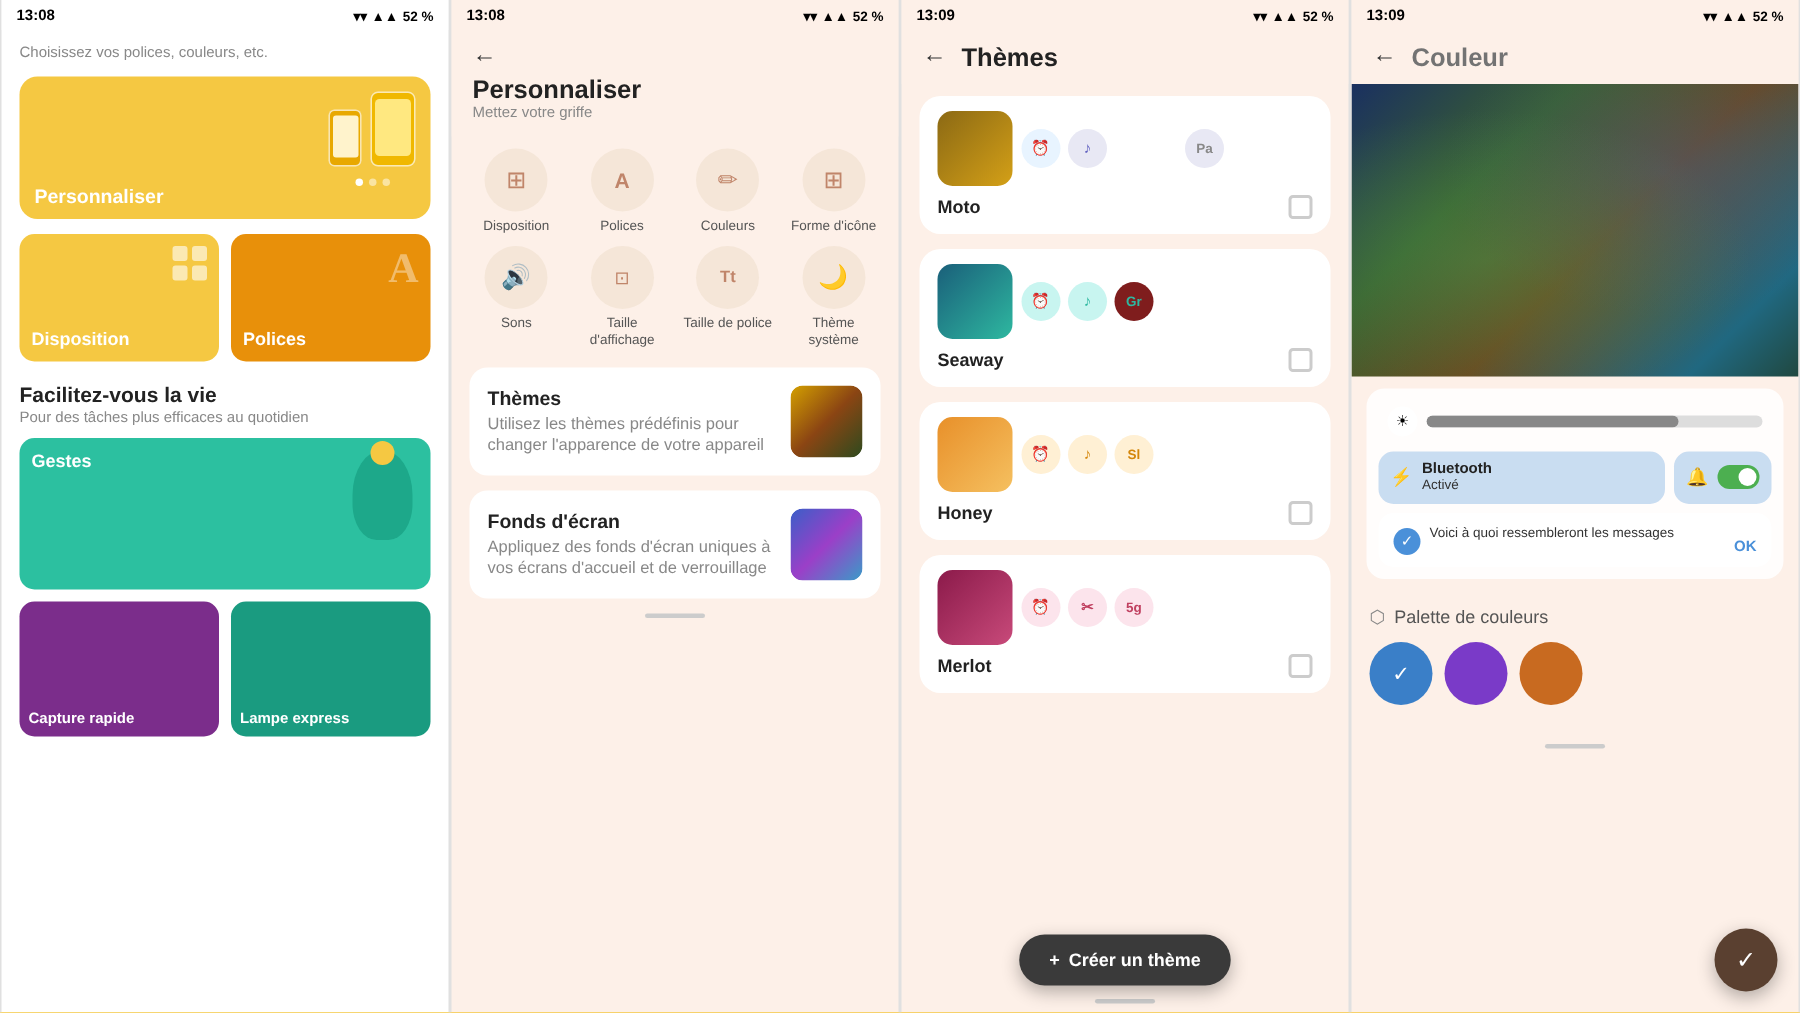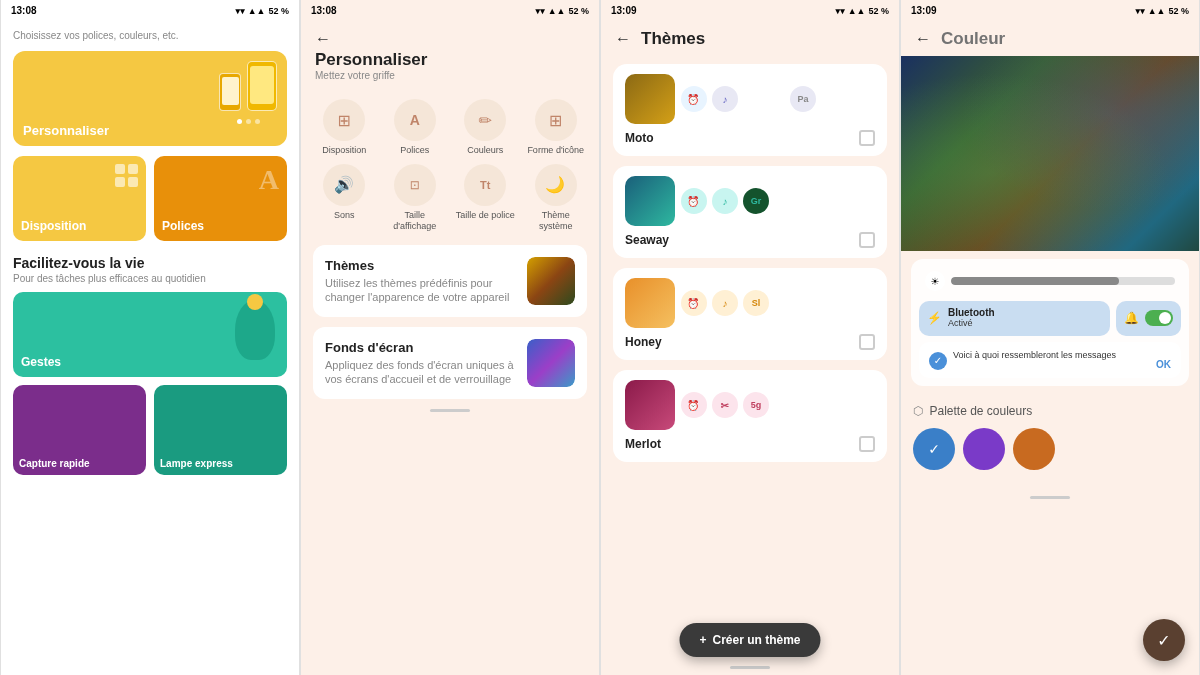--- a/index.html
+++ b/index.html
@@ -123,24 +123,23 @@
     }
     .facilitez-subtitle {
       font-size: 10px;
       color: #888;
       margin-bottom: 8px;
     }
 
     .gestes-card {
       background: #2cc0a0;
       border-radius: 10px;
-      height: 85px;
+      height: 101px;
       margin-bottom: 8px;
       display: flex;
-      align-items: flex-end;
       padding: 8px;
       overflow: hidden;
       position: relative;
     }
     .gestes-label {
       color: #fff;
       font-weight: 700;
       font-size: 12px;
     }
 
@@ -327,21 +326,21 @@
     
     .moto-main { background: linear-gradient(135deg, #8B6914 0%, #D4A017 100%); }
     .moto-icon1 { background: #e8f4ff; color: #4a9fd4; }
     .moto-icon2 { background: #e8e8f4; color: #6060c0; }
     .moto-icon3 { background: #e8e8f4; color: #888; margin-left: 47px; }
 
     
     .seaway-main { background: linear-gradient(135deg, #1a5f7a 0%, #2eb8a0 100%); }
     .seaway-icon1 { background: #c8f5f0; color: #2eb8a0; }
     .seaway-icon2 { background: #c8f5f0; color: #2eb8a0; }
-    .seaway-icon3 { background: #14532d; color: #2eb8a0; }
+    .seaway-icon3 { background: #7f1d1d; color: #2eb8a0; }
 
     
     .honey-main { background: linear-gradient(135deg, #e8902a 0%, #f5c060 100%); }
     .honey-icon1 { background: #fff0d4; color: #d4860a; }
     .honey-icon2 { background: #fff0d4; color: #d4860a; }
     .honey-icon3 { background: #fff0d4; color: #d4860a; }
 
     
     .merlot-main { background: linear-gradient(135deg, #8b1a4a 0%, #c84a7a 100%); }
     .merlot-icon1 { background: #fce4ec; color: #c04060; }

